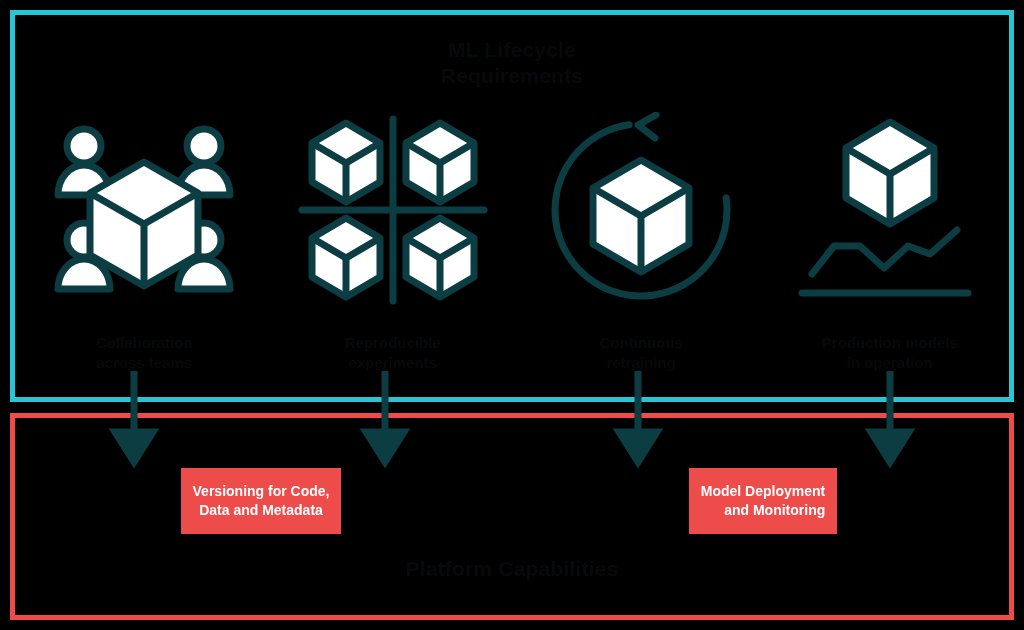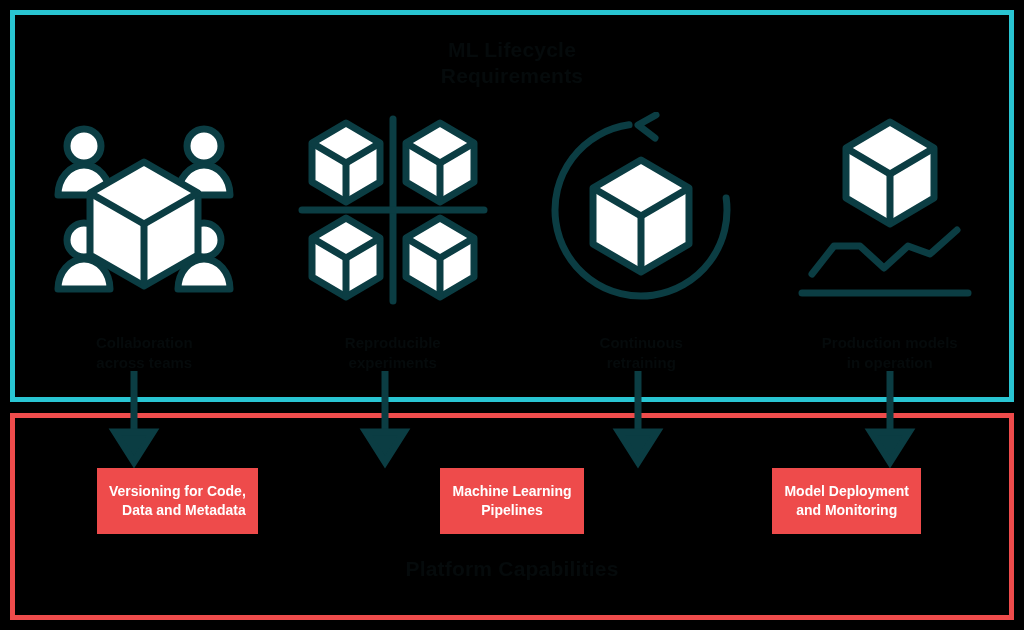--- a/index.html
+++ b/index.html
@@ -283,31 +283,25 @@
       <polygon points="619,432 657,432 638,462"></polygon>
 
       <line x1="890" y1="371" x2="890" y2="438"></line>
       <polygon points="871,432 909,432 890,462"></polygon>
     </g>
   </svg>
 
   <div class="box-row">
     <div class="box-cell">
       <div class="red-box">
-        <span style="white-space: pre-line; text-align: right;">Versioning for Code,
+        <span style="white-space: pre-line;">Versioning for Code,
 Data and Metadata</span>
       </div>
     </div>
     <div class="box-cell">
       <div class="red-box">
-        <span style="white-space: pre-line;">Machine Learning
-Pipelines</span>
-      </div>
-    </div>
-    <div class="box-cell">
-      <div class="red-box">
-        <span style="white-space: pre-line;">Model Deployment
+        <span style="white-space: pre-line; text-align: right;">Model Deployment
 and Monitoring</span>
       </div>
     </div>
   </div>
 
 </div>
 
 </body></html>

